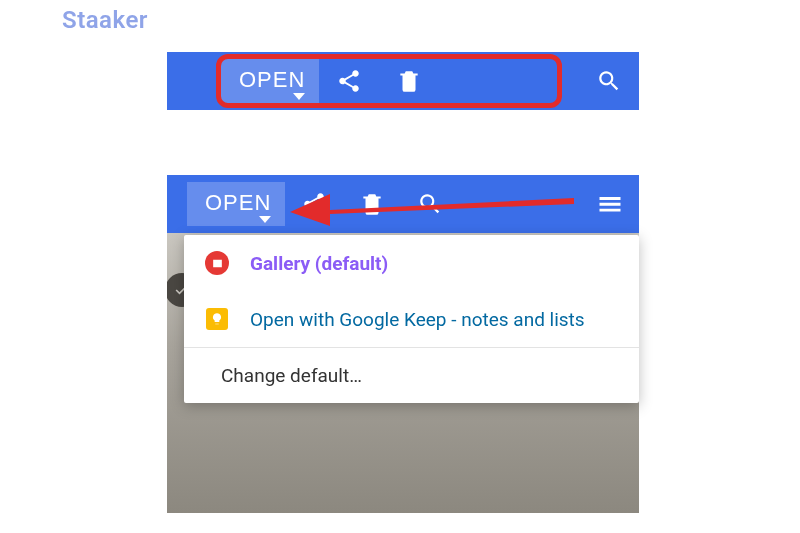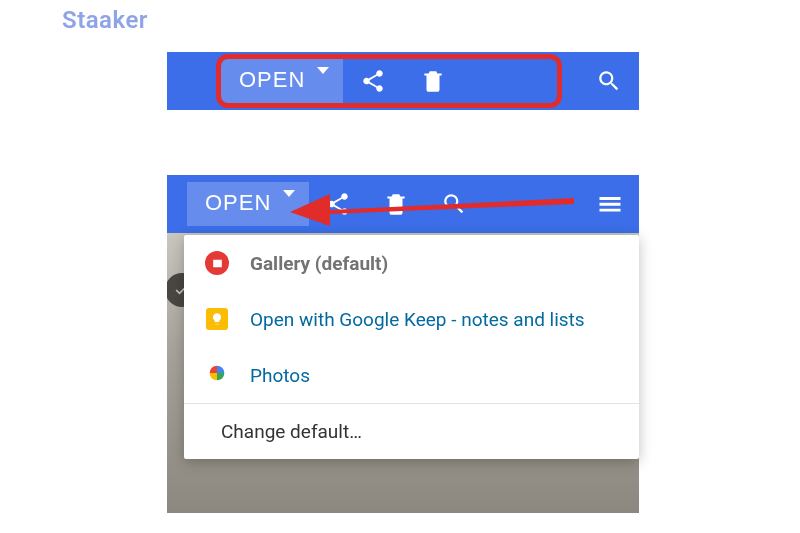--- a/index.html
+++ b/index.html
@@ -36,24 +36,25 @@
       padding-left: 54px;
     }
     .open-btn {
       background: rgba(255,255,255,0.22);
       color: #fff;
       font-size: 22px;
       font-weight: 500;
       letter-spacing: 1px;
       border: none;
       display: inline-flex;
-      align-items: flex-start;
+      align-items: flex-end;
       padding: 8px 14px 8px 18px;
       cursor: pointer;
       height: 44px;
+      flex-direction: column;
     }
     .open-btn .caret {
       margin-left: 12px;
       width: 0; height: 0;
       border-left: 6px solid transparent;
       border-right: 6px solid transparent;
       border-top: 7px solid #fff;
     }
     .tb-icon {
       color: #fff;
@@ -130,21 +131,21 @@
       padding: 15px 20px;
       cursor: pointer;
       font-size: 19px;
       color: #0369a1;
     }
     .dd-item .dd-icon {
       width: 26px; height: 26px; margin-right: 20px;
       display: inline-flex; align-items: center; justify-content: center;
       flex-shrink: 0;
     }
-    .dd-item:first-child { font-weight: 700; color: #737373; }
+    .dd-item:first-child { font-weight: 700; color: #8b5cf6; }
     .dd-sep { border-top: 1px solid #e3e3e3; }
     .dd-change { padding: 16px 37px; font-size: 19px; color: #333; cursor: pointer; }
 
     .gallery-ic { background: #e53935; border-radius: 50%; width: 24px; height: 24px; display:flex;align-items:center;justify-content:center;}
     .gallery-ic svg { width: 13px; height: 13px; fill: #fff; }
     .keep-ic { background: #fbbc04; border-radius: 3px; width: 22px; height: 22px; display:flex;align-items:center;justify-content:center;}
     .keep-ic svg { width: 14px; height: 14px; fill: #fff; }
     .photos-ic svg { width: 22px; height: 22px; }
   </style>
 </head>
@@ -226,32 +227,19 @@
   <div class="dd-item">
     <span class="dd-icon">
       <span class="keep-ic">
           <svg viewBox="0 0 24 24">
             <path d="M9 21h6v-1H9v1zm3-19a7 7 0 0 0-4 12.7V17h8v-2.3A7 7 0 0 0 12 2z"></path>
           </svg>
         </span>
     </span>
     <span>Open with Google Keep - notes and lists</span>
   </div>
-  <div class="dd-item">
-    <span class="dd-icon">
-      <span class="photos-ic">
-        <svg viewBox="0 0 24 24">
-          <path fill="#ea4335" d="M12 12V4a8 8 0 0 0-8 8h8z"></path>
-          <path fill="#4285f4" d="M12 12h8a8 8 0 0 0-8-8v8z"></path>
-          <path fill="#34a853" d="M12 12v8a8 8 0 0 0 8-8h-8z"></path>
-          <path fill="#fbbc04" d="M12 12H4a8 8 0 0 0 8 8v-8z"></path>
-        </svg>
-      </span>
-    </span>
-    <span>Photos</span>
-  </div>
   <div class="dd-sep"></div>
   <div class="dd-change">Change default…</div>
 </div>
 
 <svg class="arrow-annotation" width="284" height="36" viewBox="0 0 284 36">
   <path d="M284 8 L40 20 L40 4 L0 22 L40 36 L40 24 L284 14 Z" fill="#e22b2b"></path>
 </svg>
 
 </body></html>

